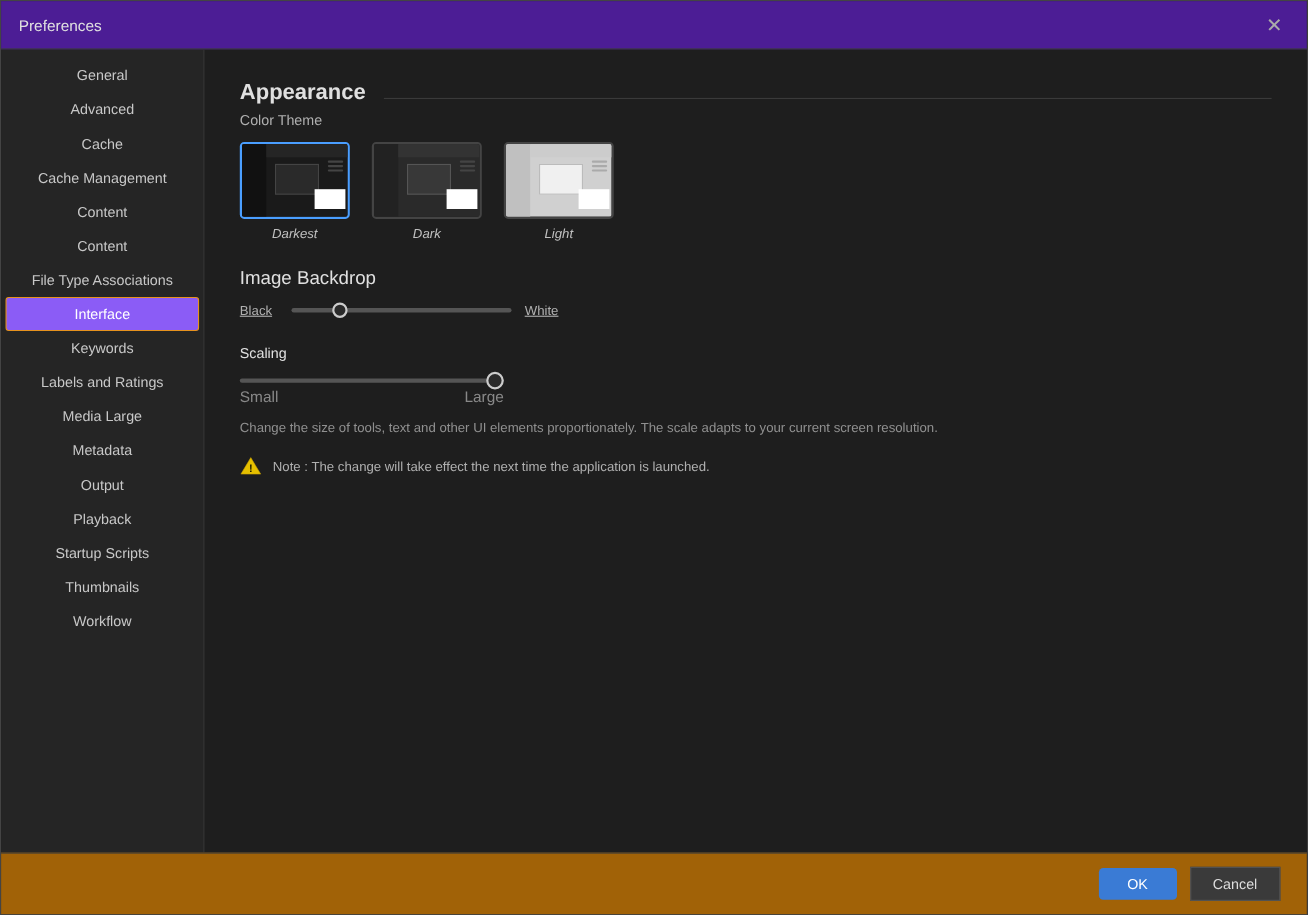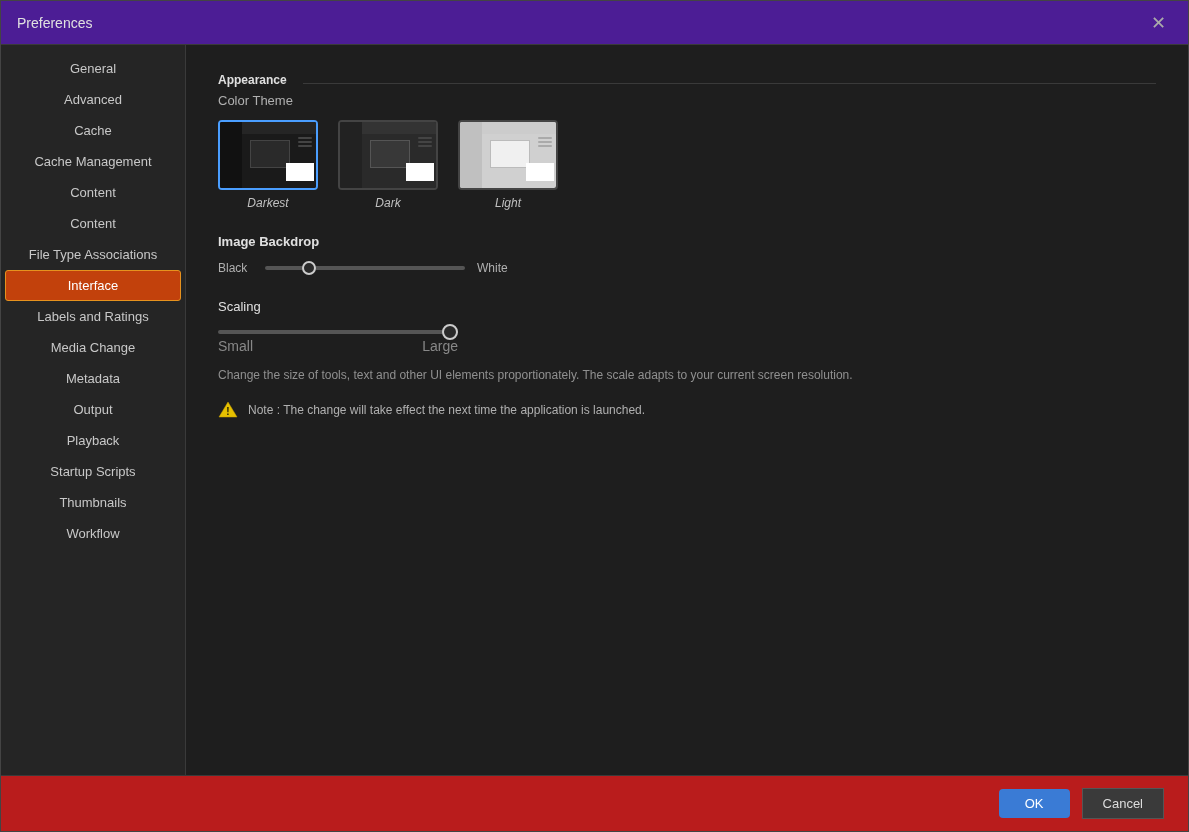--- a/index.html
+++ b/index.html
@@ -59,36 +59,36 @@
     }
     .sidebar-item {
       padding: 8px 16px;
       color: #c8c8c8;
       font-size: 13px;
       cursor: pointer;
       user-select: none;
       text-align: center;
     }
     .sidebar-item.active {
-      background: #c2410c;
+      background: #8b5cf6;
       color: #fff;
       border: 1px solid #e6921e;
       border-radius: 3px;
       margin: 0 4px;
       padding: 7px 12px;
     }
     .content {
       flex: 1;
       padding: 28px 32px;
       overflow-y: auto;
       background: #1e1e1e;
     }
     .section-title {
       color: #e0e0e0;
-      font-size: 12px;
+      font-size: 20px;
       font-weight: 600;
       margin-bottom: 4px;
     }
     .subsection-label {
       color: #b0b0b0;
       font-size: 13px;
       margin-bottom: 12px;
     }
     .theme-options {
       display: flex;
@@ -233,33 +233,34 @@
     }
     .preview-light .p-dot {
       background: #aaa;
     }
     .backdrop-section {
       margin-top: 24px;
       margin-bottom: 24px;
     }
     .backdrop-label {
       color: #e0e0e0;
-      font-size: 13px;
-      font-weight: 700;
+      font-size: 17px;
+      font-weight: 400;
       margin-bottom: 12px;
     }
     .slider-row {
       display: flex;
       align-items: center;
       gap: 12px;
     }
     .slider-label {
       color: #b0b0b0;
       font-size: 12px;
       min-width: 35px;
+      text-decoration: underline;
     }
     .slider-label.right {
       text-align: left;
     }
     input[type=range] {
       -webkit-appearance: none;
       appearance: none;
       width: 240px;
       height: 4px;
       background: #555;
@@ -354,21 +355,21 @@
     }
     .note-text {
       color: #b0b0b0;
       font-size: 12px;
     }
     .footer {
       display: flex;
       justify-content: flex-end;
       align-items: center;
       padding: 12px 24px;
-      background: #b91c1c;
+      background: #a16207;
       border-top: 1px solid #3a3a3a;
       gap: 12px;
       flex-shrink: 0;
     }
     .btn-ok {
       background: #3a7bd5;
       color: #fff;
       border: none;
       padding: 7px 26px;
       border-radius: 4px;
@@ -400,22 +401,23 @@
 
     <div class="sidebar">
       <div class="sidebar-item">General</div>
       <div class="sidebar-item">Advanced</div>
       <div class="sidebar-item">Cache</div>
       <div class="sidebar-item">Cache Management</div>
       <div class="sidebar-item">Content</div>
       <div class="sidebar-item">Content</div>
       <div class="sidebar-item">File Type Associations</div>
       <div class="sidebar-item active">Interface</div>
+      <div class="sidebar-item">Keywords</div>
       <div class="sidebar-item">Labels and Ratings</div>
-      <div class="sidebar-item">Media Change</div>
+      <div class="sidebar-item">Media Large</div>
       <div class="sidebar-item">Metadata</div>
       <div class="sidebar-item">Output</div>
       <div class="sidebar-item">Playback</div>
       <div class="sidebar-item">Startup Scripts</div>
       <div class="sidebar-item">Thumbnails</div>
       <div class="sidebar-item">Workflow</div>
     </div>
 
     <div class="content">
 

